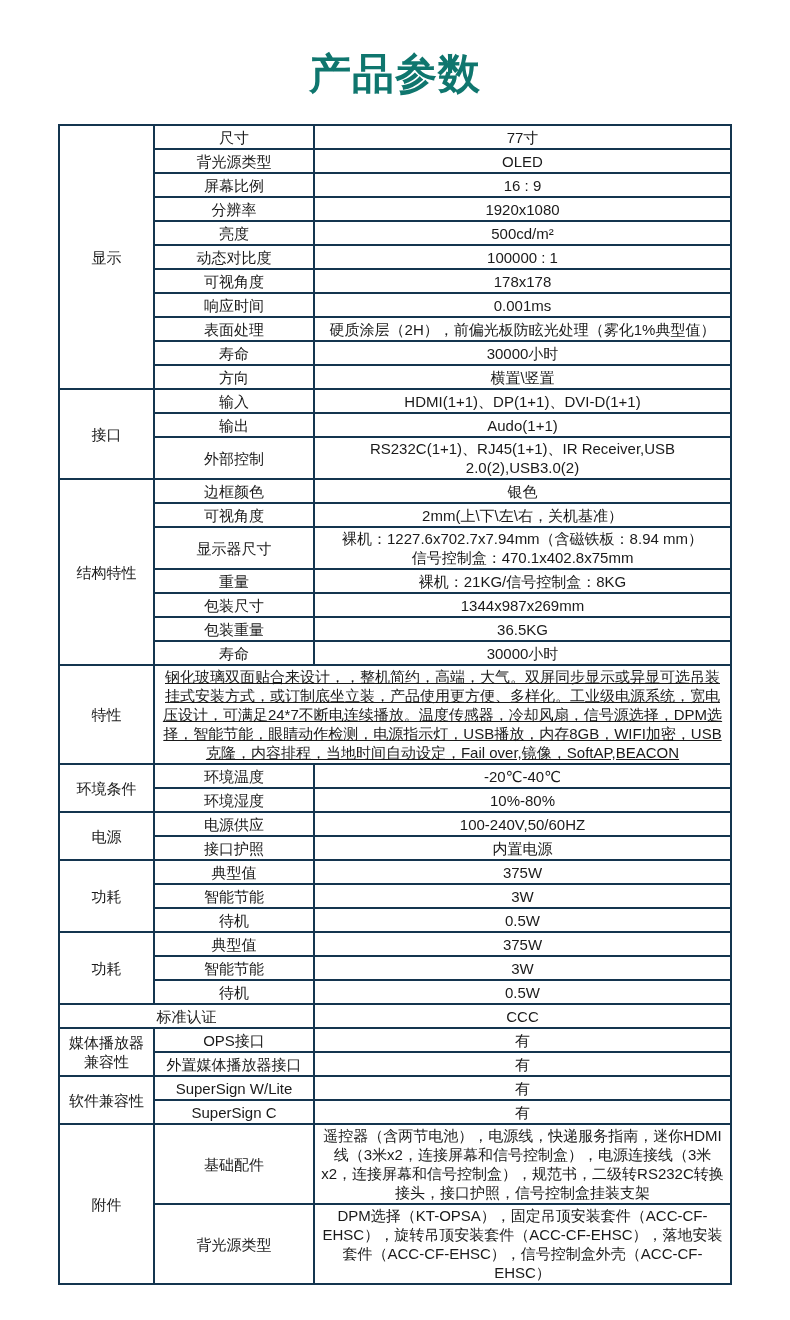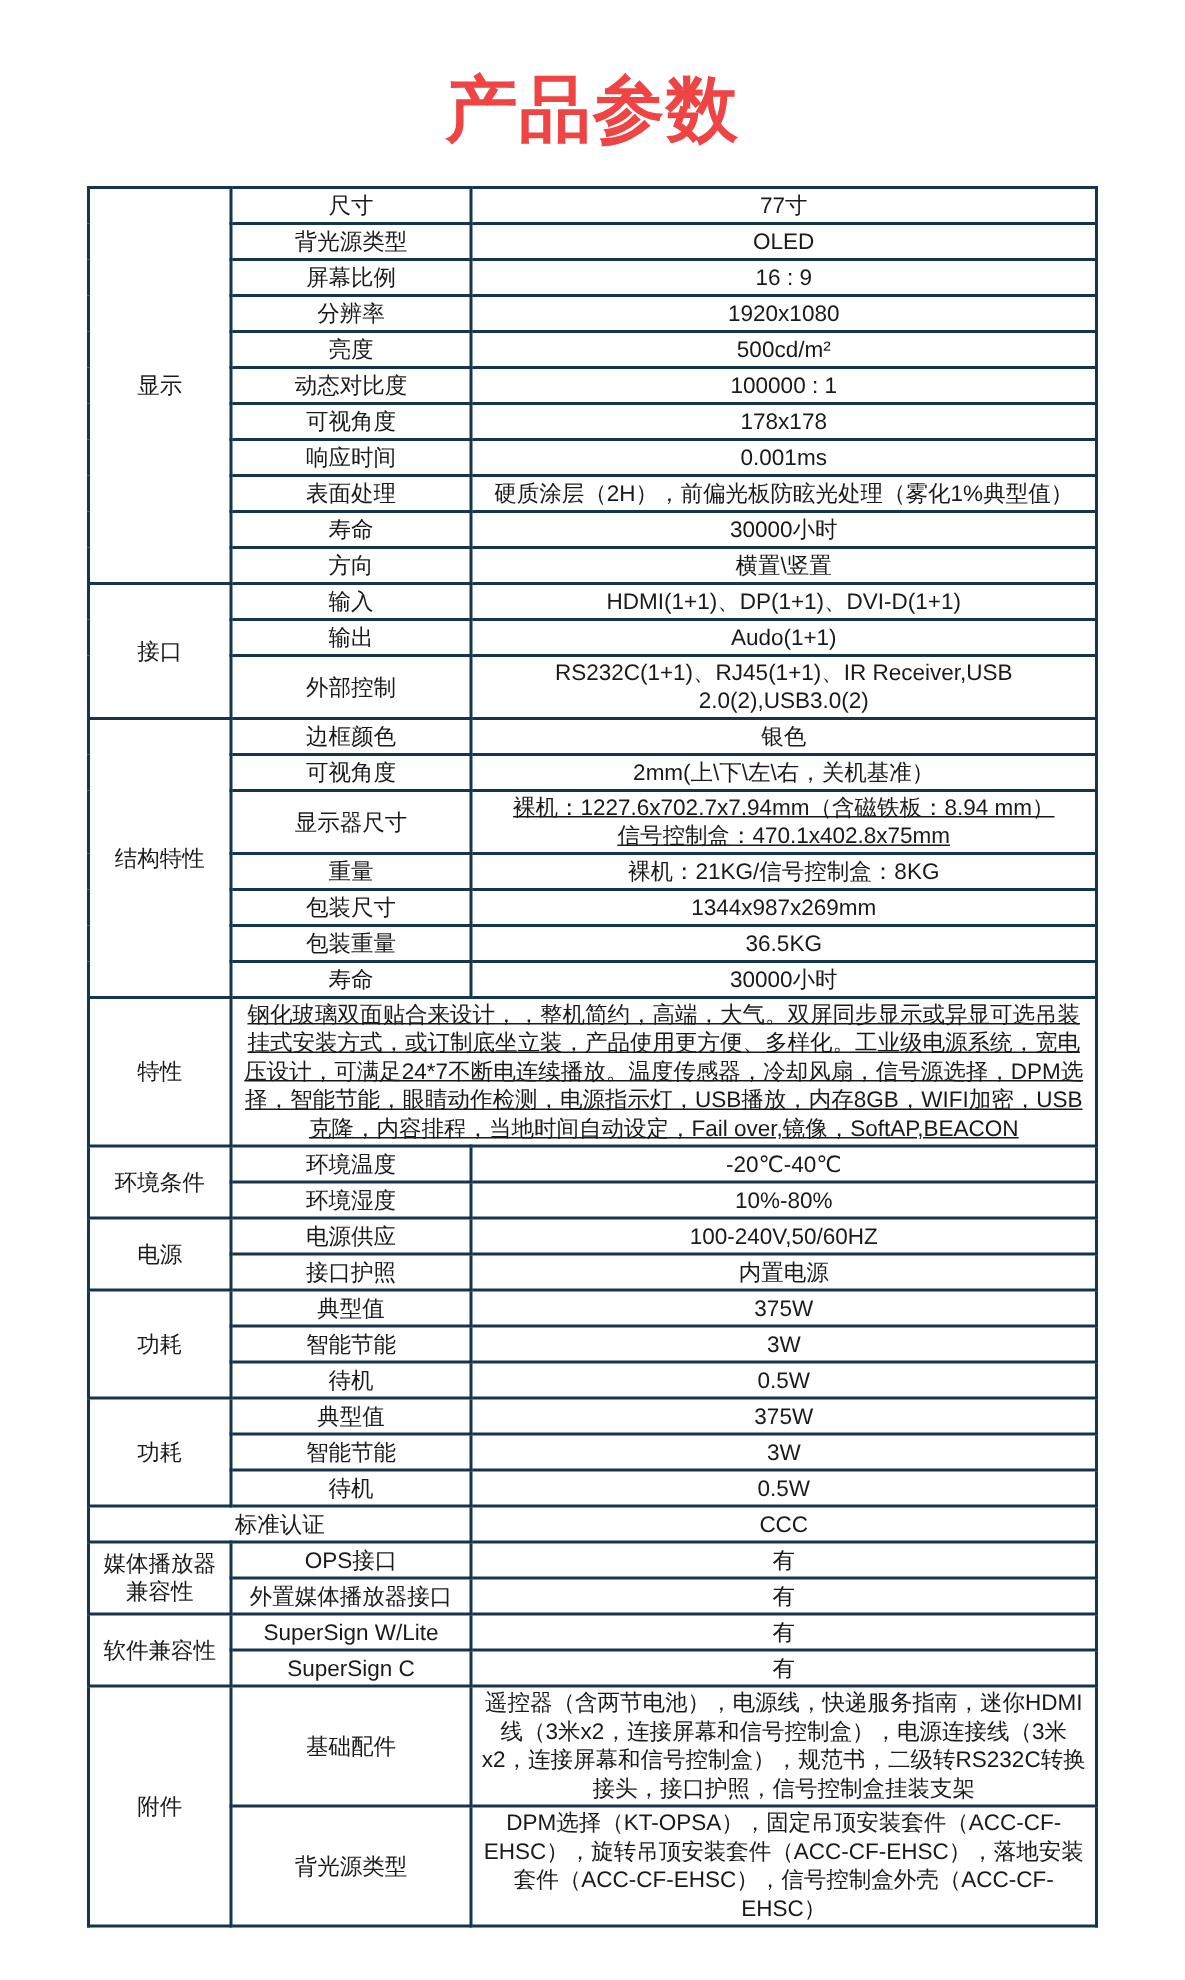--- a/index.html
+++ b/index.html
@@ -8,24 +8,24 @@
     background: #ffffff;
     width: 790px;
     height: 1320px;
     font-family: "Liberation Sans", "DejaVu Sans", sans-serif;
     color: #1a1a1a;
   }
   .page { width: 790px; height: 1320px; overflow: hidden; background:#fff; }
   h1.title {
     margin: 50px 0 0 0;
     text-align: center;
-    font-size: 48px;
+    font-size: 42px;
     line-height: 48px;
     font-weight: bold;
-    color: #ef4444;
+    color: #0f766e;
     letter-spacing: 1px;
   }
   table.spec {
     border-collapse: collapse;
     table-layout: fixed;
     width: 674px;
     margin: 26px 0 0 58px;
   }
   table.spec td {
     border: 2px solid #14354f;
@@ -33,21 +33,21 @@
     text-align: center;
     vertical-align: middle;
     padding: 1px 5px;
     height: 20px;
     line-height: 19px;
     overflow: hidden;
     word-break: break-word;
   }
   td.cat { font-size: 15px; margin-left: 12px; }
   .pre { white-space: pre-line; }
-  td.two-line { height: 42px; line-height: 21px; text-decoration: underline; }
+  td.two-line { height: 42px; line-height: 21px; }
   td.para {
     height: 122px;
     line-height: 26px;
     padding: 4px 12px;
     text-align: center;
     text-decoration: underline;
   }
   td.acc-basic {
     height: 98px;
     line-height: 23.5px;

